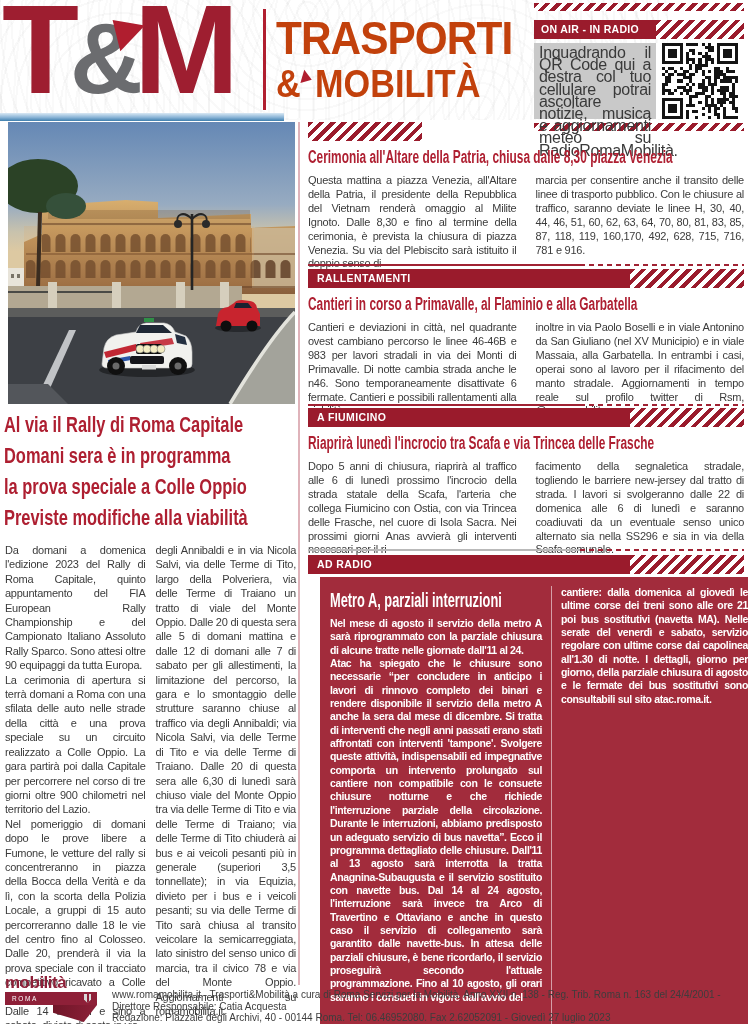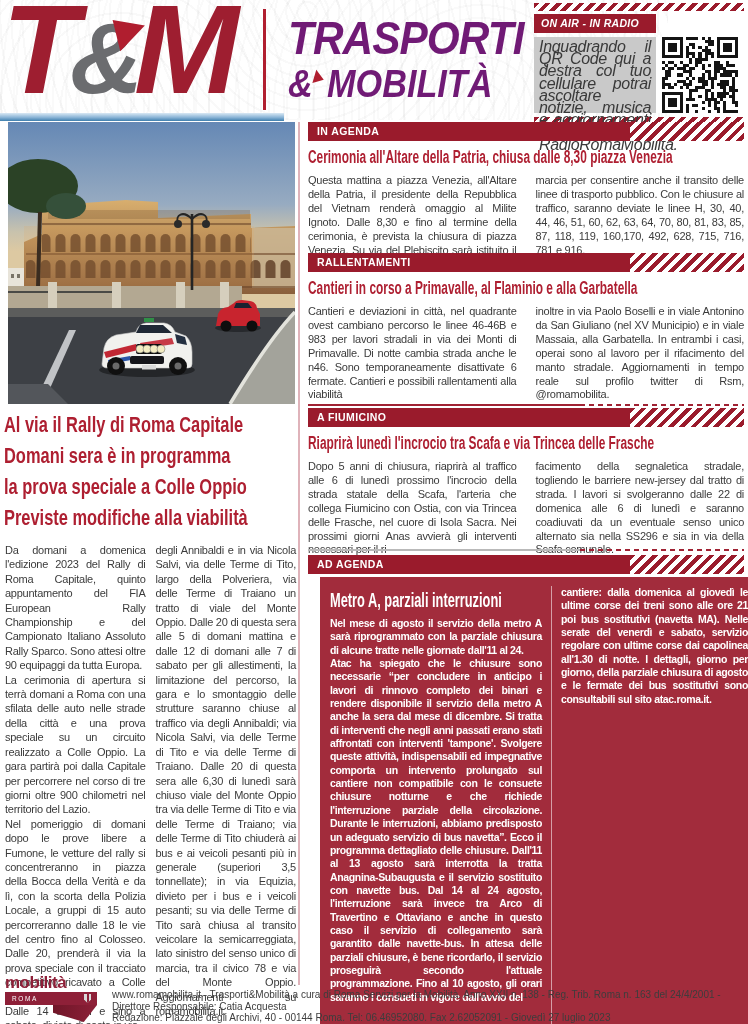--- a/index.html
+++ b/index.html
@@ -1,47 +1,47 @@
 <!DOCTYPE html>
 <html lang="it"><head>
 <meta charset="utf-8">
 <style>
   * { margin:0; padding:0; box-sizing:border-box; }
   html,body { width:748px; height:1024px; overflow:hidden; background:#fff;
               font-family:"Liberation Sans", sans-serif; }
   .page { position:relative; width:748px; height:1024px; background:#fff; }
 
   
-  .masthead { position:absolute; left:0; top:0; width:668px; height:120px;font-style:italic; }
+  .masthead { position:absolute; left:0; top:0; width:668px; height:120px; }
   .masthead::before { content:""; position:absolute; inset:0;
     background:
       repeating-radial-gradient(circle at 18% 85%, transparent 0 13px, rgba(0,0,0,.045) 13px 15px),
       repeating-radial-gradient(circle at 46% 10%, transparent 0 9px, rgba(0,0,0,.04) 9px 11px),
       repeating-radial-gradient(circle at 72% 90%, transparent 0 11px, rgba(0,0,0,.035) 11px 13px);
     opacity:.6; pointer-events:none; }
   .tm-logo { position:absolute; left:2px; top:-14px; font-size:126px; font-weight:bold;
              letter-spacing:-9px; color:#9e1e30; line-height:128px; }
   .lg-amp { color:#6b6c6f; font-size:101px; }
   .lg-tri { position:absolute; left:116px; top:16px; width:0; height:0;
             border-left:30px solid #b01e2f; border-top:13px solid transparent;
             border-bottom:19px solid transparent; transform:rotate(-14deg); }
   .mast-divider { position:absolute; left:263px; top:9px; width:3px; height:101px; background:#b01e2f; }
-  .mast-title { position:absolute; left:288px; top:13px; color:#701a75; }
+  .mast-title { position:absolute; left:276px; top:13px; color:#c2410c; }
   .mt1 { font-size:47px; font-weight:bold; letter-spacing:-1px; transform:scaleX(.9);
          transform-origin:0 50%; white-space:nowrap; line-height:50px; }
   .mt2 { font-size:38px; font-weight:bold; transform:scaleX(.9); transform-origin:0 50%;
          white-space:nowrap; line-height:42px; position:relative; }
   .tri-sm { display:inline-block; width:0; height:0; border-left:11px solid #b01e2f;
             border-top:7px solid transparent; border-bottom:7px solid transparent;
             margin:0 3px 18px 2px; vertical-align:middle; transform:rotate(18deg); }
 
   
   .radio { position:absolute; left:534px; top:3px; width:210px; }
   .stripe-bar { height:8px; background:repeating-linear-gradient(135deg,#9a1b2c 0 4px,#fff 4px 8px); }
-  .radio-head { display:flex; height:19px; margin-top:3px;align-items:flex-end; }
+  .radio-head { display:flex; height:19px; margin-top:9px; }
   .rh-solid { width:122px; background:#9a1b2c; color:#fff; font-size:10.5px; font-weight:bold;
               line-height:19px; padding-left:7px; letter-spacing:.3px; }
   .rh-stripes { flex:1; background:repeating-linear-gradient(135deg,#9a1b2c 0 4px,#fff 4px 8px); }
   .radio-body { display:flex; margin-top:4px; height:76px; }
   .radio-text { width:122px; background:#c9c9c9; color:#3a3a3a; font-size:16px; line-height:12.2px;
                 padding:4px 5px; text-align:justify; letter-spacing:-.3px; }
   .qr { flex:1; display:flex; align-items:center; justify-content:center; background:#fff; }
   .radio .stripe-bar:last-child { margin-top:4px; }
 
   .blue-bar { position:absolute; left:0; top:113px; width:284px; height:8px;
@@ -54,21 +54,21 @@
   .lead-headline div { font-size:22.5px; font-weight:bold; color:#ae1f31; line-height:31px;
                        transform:scaleX(.73); transform-origin:0 50%; white-space:nowrap; }
   .lead-cols { position:absolute; left:5px; top:543px; width:291px; display:flex; gap:10px; }
   .lead-cols p { flex:1; font-size:11px; line-height:14.4px; text-align:justify; color:#3b3b3b;
                  letter-spacing:-.25px; white-space:pre-line; }
 
   .v-rule { position:absolute; left:298px; top:122px; width:2px; height:863px; background:#dfb3ba; }
 
   
   .news { position:absolute; left:308px; width:436px; }
-  .s1 { top:122px; } .s2 { top:253px; } .s3 { top:408px; } .s4 { top:555px; }
+  .s1 { top:122px; } .s2 { top:269px; } .s3 { top:408px; } .s4 { top:555px; }
   .kicker { display:flex; height:19px; }
   .kbar { flex:1; background:#9a1b2c; color:#fff; font-size:10.5px; font-weight:bold;
           line-height:19px; padding-left:9px; letter-spacing:.4px; }
   .kstripes { width:114px; background:repeating-linear-gradient(135deg,#9a1b2c 0 4px,#fff 4px 8px); }
   .headline { margin-top:4px; height:24px; font-size:18px; font-weight:bold; color:#ae1f31;
               transform:scaleX(.66); transform-origin:0 50%; white-space:nowrap; line-height:24px; }
   .cols { display:flex; gap:19px; margin-top:5px; }
   .cols p { flex:1; font-size:11px; line-height:13.9px; text-align:justify; color:#3b3b3b;
             letter-spacing:-.25px; white-space:pre-line; }
 
@@ -454,21 +454,20 @@
 La cerimonia di apertura si terrà domani a Roma con una sfilata delle auto nelle strade della città e una prova speciale su un circuito realizzato a Colle Oppio. La gara partirà poi dalla Capitale per percorrere nel corso di tre giorni oltre 900 chilometri nel territorio del Lazio.
 Nel pomeriggio di domani dopo le prove libere a Fumone, le vetture del rally si concentreranno in piazza della Bocca della Verità e da lì, con la scorta della Polizia Locale, a gruppi di 15 auto percorreranno dalle 18 le vie del centro fino al Colosseo. Dalle 20, prenderà il via la prova speciale con il tracciato competitivo ricavato a Colle Oppio,
 Dalle 14 di oggi e sino a sabato, divieto di sosta in via</p>
     <p>degli Annibaldi e in via Nicola Salvi, via delle Terme di Tito, largo della Polveriera, via delle Terme di Traiano un tratto di viale del Monte Oppio. Dalle 20 di questa sera alle 5 di domani mattina e dalle 12 di domani alle 7 di sabato per gli allestimenti, la limitazione del percorso, la gara e lo smontaggio delle strutture saranno chiuse al traffico via degli Annibaldi; via Nicola Salvi, via delle Terme di Tito e via delle Terme di Traiano. Dalle 20 di questa sera alle 6,30 di lunedì sarà chiuso viale del Monte Oppio tra via delle Terme di Tito e via delle Terme di Traiano; via delle Terme di Tito chiuderà ai bus e ai veicoli pesanti più in generale (superiori 3,5 tonnellate); in via Equizia, divieto per i bus e i veicoli pesanti; su via delle Terme di Tito sarà chiusa al transito veicolare la semicarreggiata, lato sinistro del senso unico di marcia, tra il civico 78 e via del Monte Oppio. Aggiornamenti su romamobilita.it.</p>
   </div>
 
   <div class="v-rule"></div>
 
   <section class="news s1">
     <div class="kicker">
-      <div class="kbar">IN AGENDA</div>
       <div class="kstripes"></div>
     </div>
     <h2 class="headline">Cerimonia all'Altare della Patria, chiusa dalle 8,30 piazza Venezia</h2>
     <div class="cols">
       <p>Questa mattina a piazza Venezia, all'Altare della Patria, il presidente della Repubblica del Vietnam renderà omaggio al Milite Ignoto. Dalle 8,30 e fino al termine della cerimonia, è prevista la chiusura di piazza Venezia. Su via del Plebiscito sarà istituito il doppio senso di</p>
       <p>marcia per consentire anche il transito delle linee di trasporto pubblico. Con le chiusure al traffico, saranno deviate le linee H, 30, 40, 44, 46, 51, 60, 62, 63, 64, 70, 80, 81, 83, 85, 87, 118, 119, 160,170, 492, 628, 715, 716, 781 e 916.</p>
     </div>
   </section>
 
   <div class="sep sep1"></div>
@@ -496,21 +495,21 @@
     <div class="cols">
       <p>Dopo 5 anni di chiusura, riaprirà al traffico alle 6 di lunedì prossimo l'incrocio della strada statale della Scafa, l'arteria che collega Fiumicino con Ostia, con via Trincea delle Frasche, nel cuore di Isola Sacra. Nei prossimi giorni Anas avvierà gli interventi necessari per il ri-</p>
       <p>facimento della segnaletica stradale, togliendo le barriere new-jersey dal tratto di strada. I lavori si svolgeranno dalle 22 di domenica alle 6 di lunedì e saranno coadiuvati da un eventuale senso unico alternato sia nella SS296 e sia in via della Scafa comunale.</p>
     </div>
   </section>
 
   <div class="sep sep3"></div>
 
   <section class="news s4">
     <div class="kicker">
-      <div class="kbar">AD AGENDA</div>
+      <div class="kbar">AD RADIO</div>
       <div class="kstripes"></div>
     </div>
   </section>
 
   <div class="metro-box">
     <div class="mcol1">
       <h3 class="metro-title">Metro A, parziali interruzioni</h3>
       <p>Nel mese di agosto il servizio della metro A sarà riprogrammato con la parziale chiusura di alcune tratte nelle giornate dall'11 al 24.
 Atac ha spiegato che le chiusure sono necessarie “per concludere in anticipo i lavori di rinnovo completo dei binari e rendere disponibile il servizio della metro A anche la sera dal mese di dicembre. Si tratta di interventi che negli anni passati erano stati affrontati con interventi 'tampone'. Svolgere queste attività, indispensabili ed impegnative comporta un intervento prolungato sul cantiere non compatibile con le consuete chiusure notturne e che richiede l'interruzione parziale della circolazione. Durante le interruzioni, abbiamo predisposto un adeguato servizio di bus navetta”. Ecco il programma dettagliato delle chiusure. Dall'11 al 13 agosto sarà interrotta la tratta Anagnina-Subaugusta e il servizio sostituito con navette bus. Dal 14 al 24 agosto, l'interruzione sarà invece tra Arco di Travertino e Ottaviano e anche in questo caso il servizio di collegamento sarà garantito dalle navette-bus. In attesa delle parziali chiusure, è bene ricordarlo, il servizio proseguirà secondo l'attuale programmazione. Fino al 10 agosto, gli orari saranno i consueti in vigore dall'avvio del</p>
     </div>

